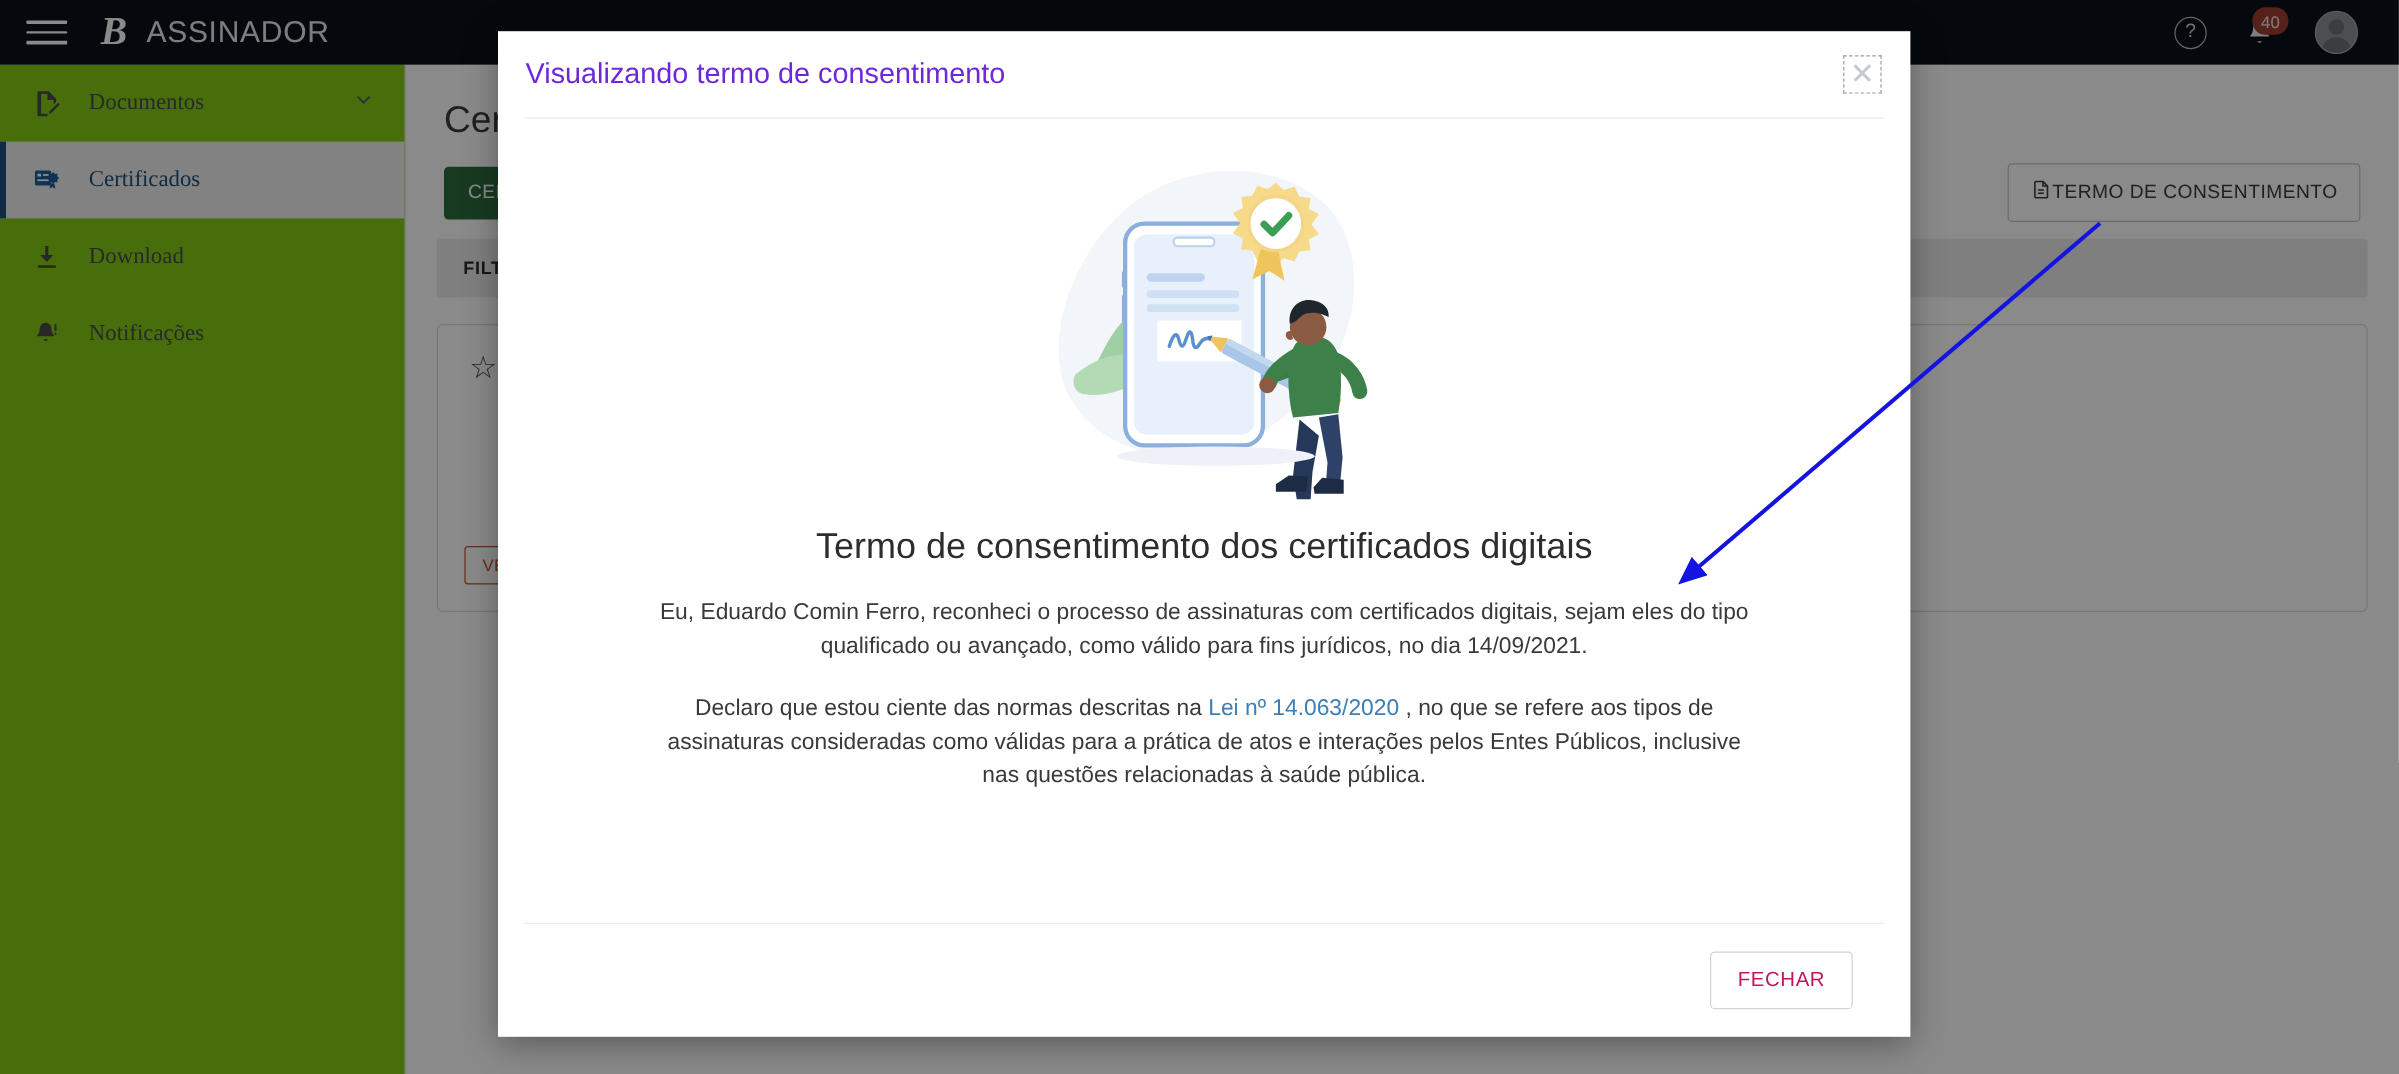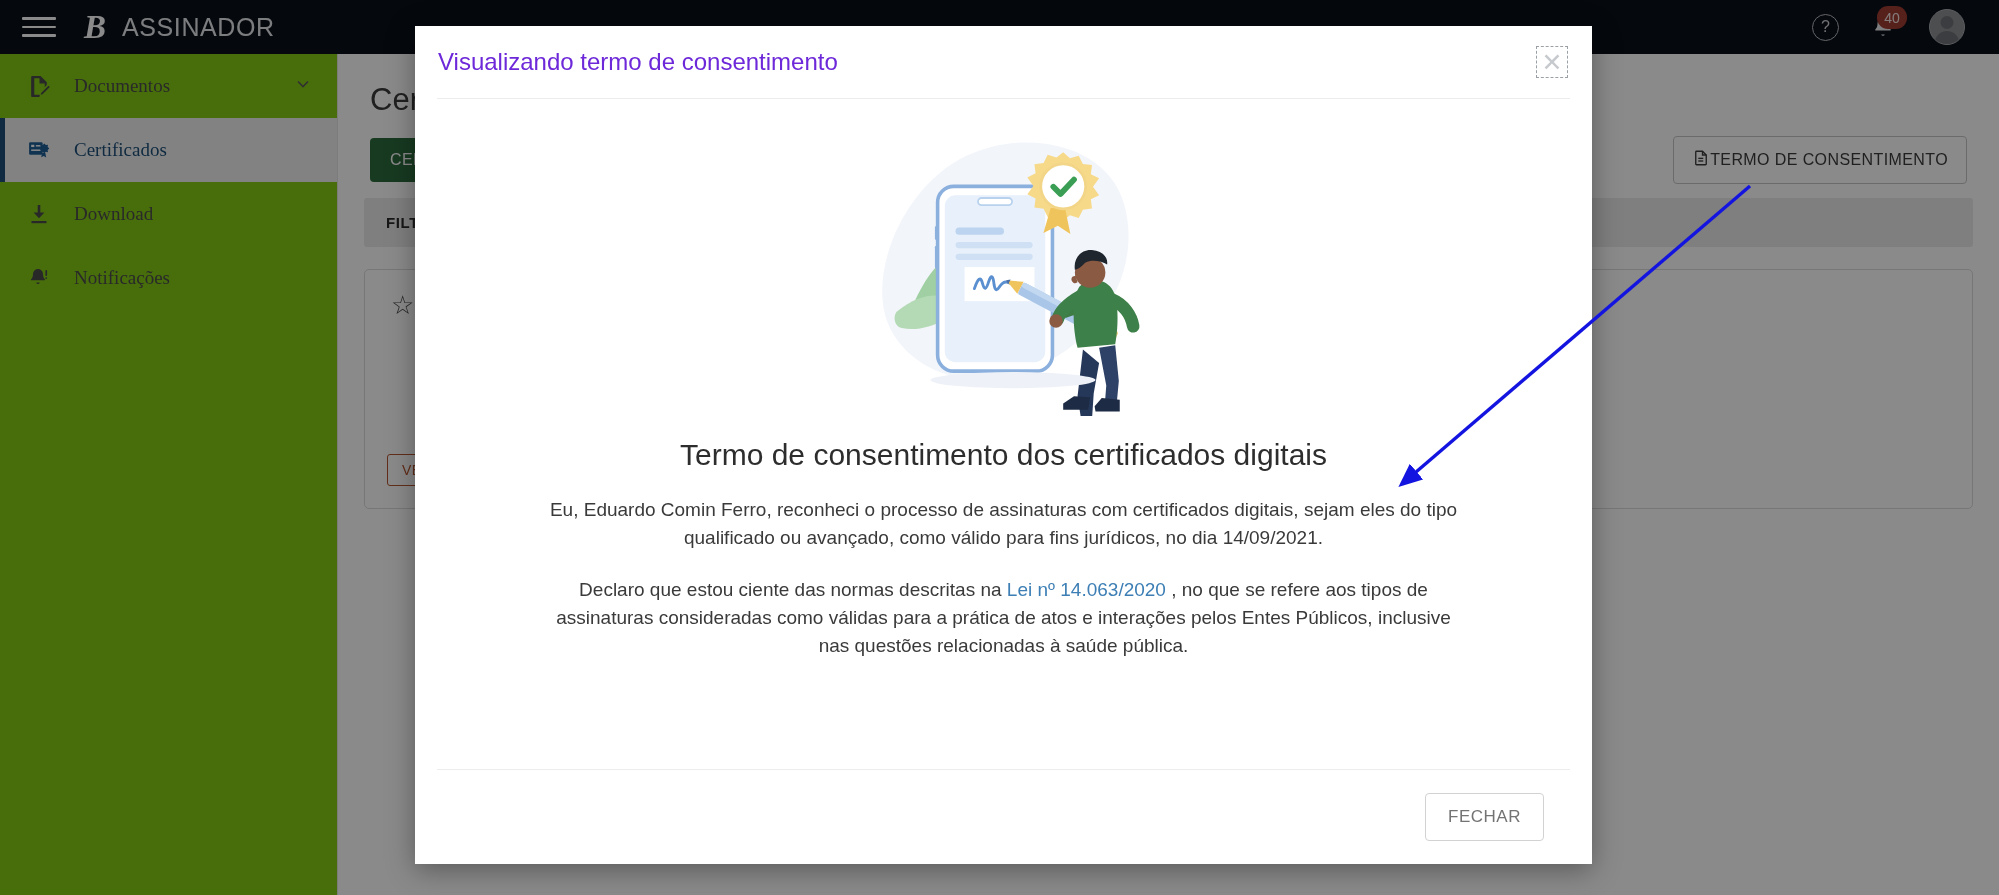--- a/index.html
+++ b/index.html
@@ -162,21 +162,21 @@
   .consent-p {
     font-size: 19px; line-height: 1.47; color: #3a3a3a; text-align: center;
     max-width: 920px; margin-top: 24px;
   }
   .consent-link { color: #3d7fb5; text-decoration: none; cursor: pointer; }
   #modal-footer {
     height: 94px; display: flex; align-items: center; justify-content: flex-end;
     padding: 0 48px 0 24px; flex: none;
   }
   #btn-fechar {
-    border: 1px solid #d2d2d2; background: #ffffff; color: #737373;
+    border: 1px solid #d2d2d2; background: #ffffff; color: #be185d;
     border-radius: 4px; padding: 13px 22px; font-size: 17px; letter-spacing: .5px;
     cursor: pointer; font-family: inherit;
   }
 
   
   #annotation { position: absolute; inset: 0; pointer-events: none; }
 </style>
 </head>
 <body>
 

